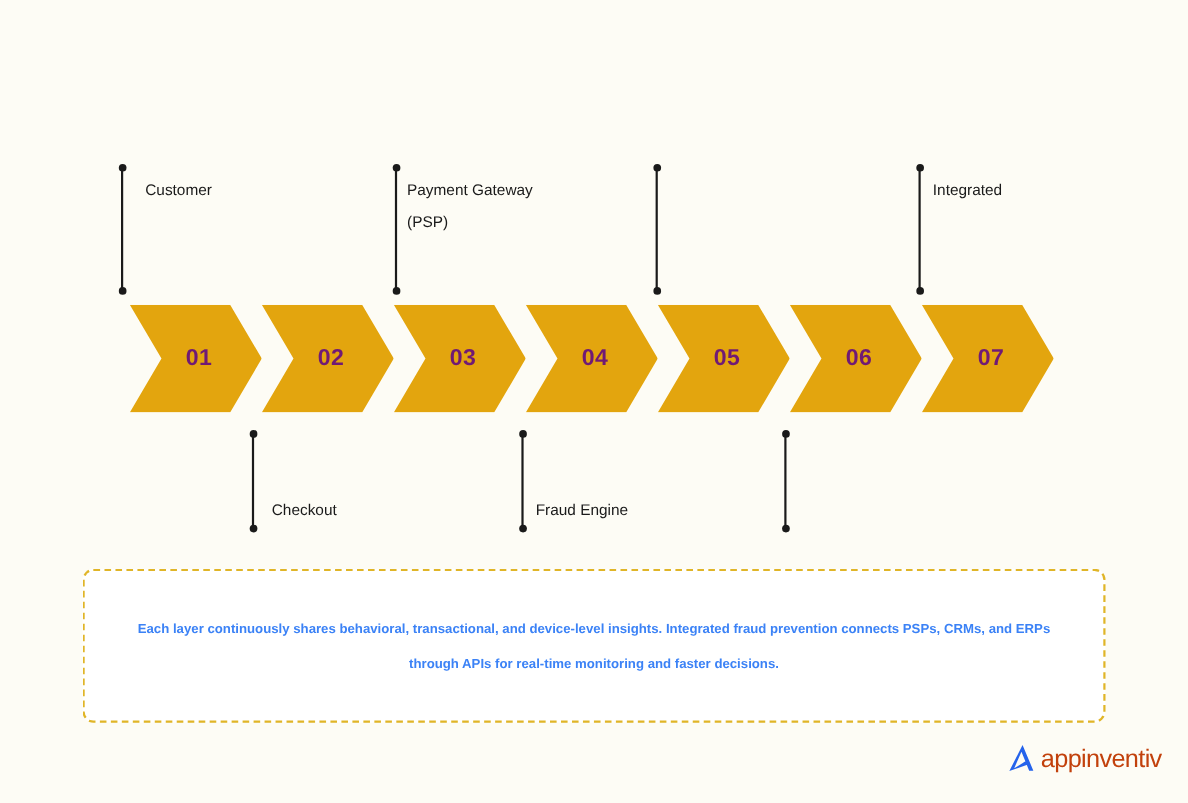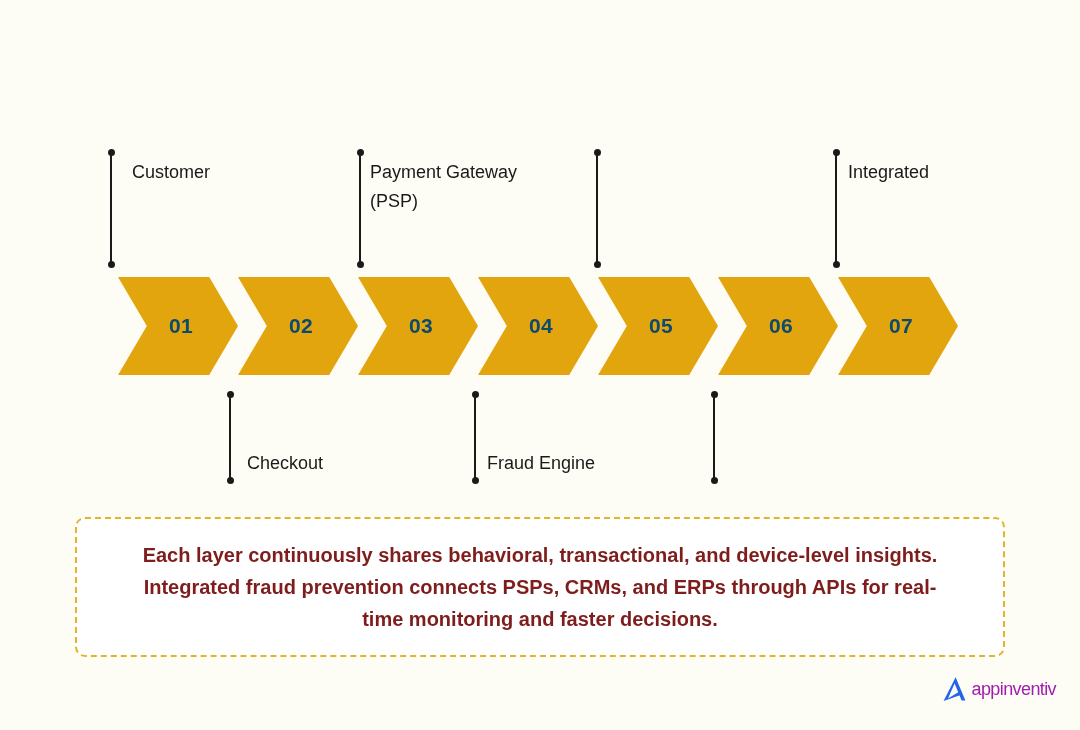--- a/index.html
+++ b/index.html
@@ -51,21 +51,21 @@
     margin-left: -3.5px;
     border-radius: 50%;
     background: #1A1A1A;
   }
   .stem::before { top: -3px; }
   .stem::after  { bottom: -3px; }
 
   
   .stage-label {
     position: absolute;
-    font-size: 18px;
+    font-size: 14px;
     font-weight: normal;
     color: #1A1A1A;
     line-height: 29px;
     white-space: pre-line;
   }
 
   
   .chevrons {
     position: absolute;
     left: 118px;
@@ -78,21 +78,21 @@
     width: 120px;
     height: 98px;
     background: #E3A50E;
     -webkit-clip-path: polygon(0 0, 76% 0, 100% 50%, 76% 100%, 0 100%, 24% 50%);
     clip-path: polygon(0 0, 76% 0, 100% 50%, 76% 100%, 0 100%, 24% 50%);
     display: flex;
     align-items: center;
     justify-content: center;
   }
   .chevron-num {
-    color: #0c4a6e;
+    color: #701a75;
     font-size: 21px;
     font-weight: bold;
     letter-spacing: 0.4px;
     transform: translateX(3px);
   }
 
   
   .note {
     position: absolute;
     left: 75px;
@@ -102,46 +102,46 @@
     box-sizing: border-box;
     border: 2px dashed #E0B527;
     border-radius: 10px;
     background: #FFFFFF;
     display: flex;
     align-items: center;
     justify-content: center;
     padding: 0 48px;
   }
   .note-text {
-    font-size: 20px;
+    font-size: 12px;
     font-weight: bold;
     line-height: 32px;
     text-align: center;
-    color: #7f1d1d;
+    color: #3b82f6;
   }
 
   
   .logo {
     position: absolute;
     right: 24px;
     top: 674px;
     display: flex;
     align-items: center;
     gap: 2px;
   }
   .logo-mark {
     width: 30px;
     height: 30px;
     display: block;
   }
   .logo-text {
-    font-size: 18px;
+    font-size: 23px;
     font-weight: normal;
     letter-spacing: -0.6px;
-    color: #a21caf;
+    color: #c2410c;
   }
 </style>
 </head>
 <body>
 
 <div id="canvas">
 
 
   <div class="stem" style="left:110px; top:152px; height:113px;"></div>
   <div class="stage-label" style="left:132px; top:158px;">Customer</div>

